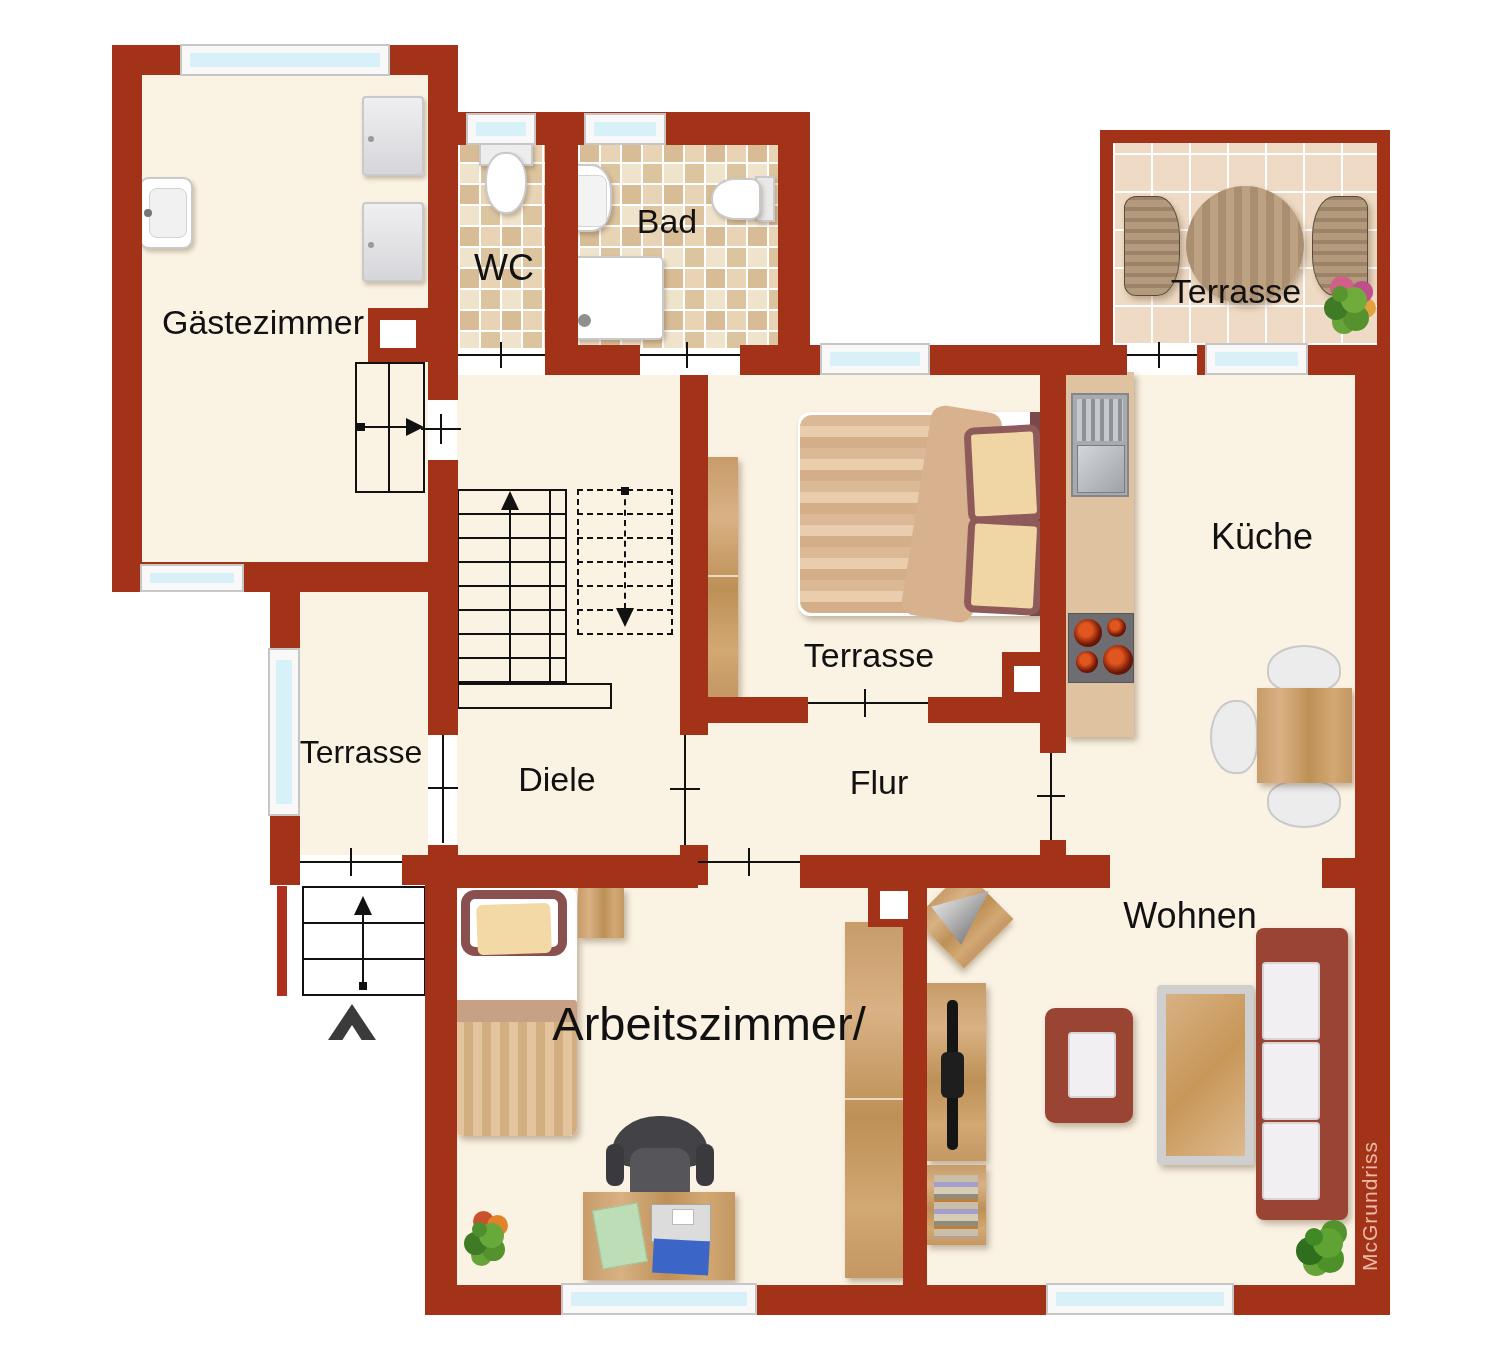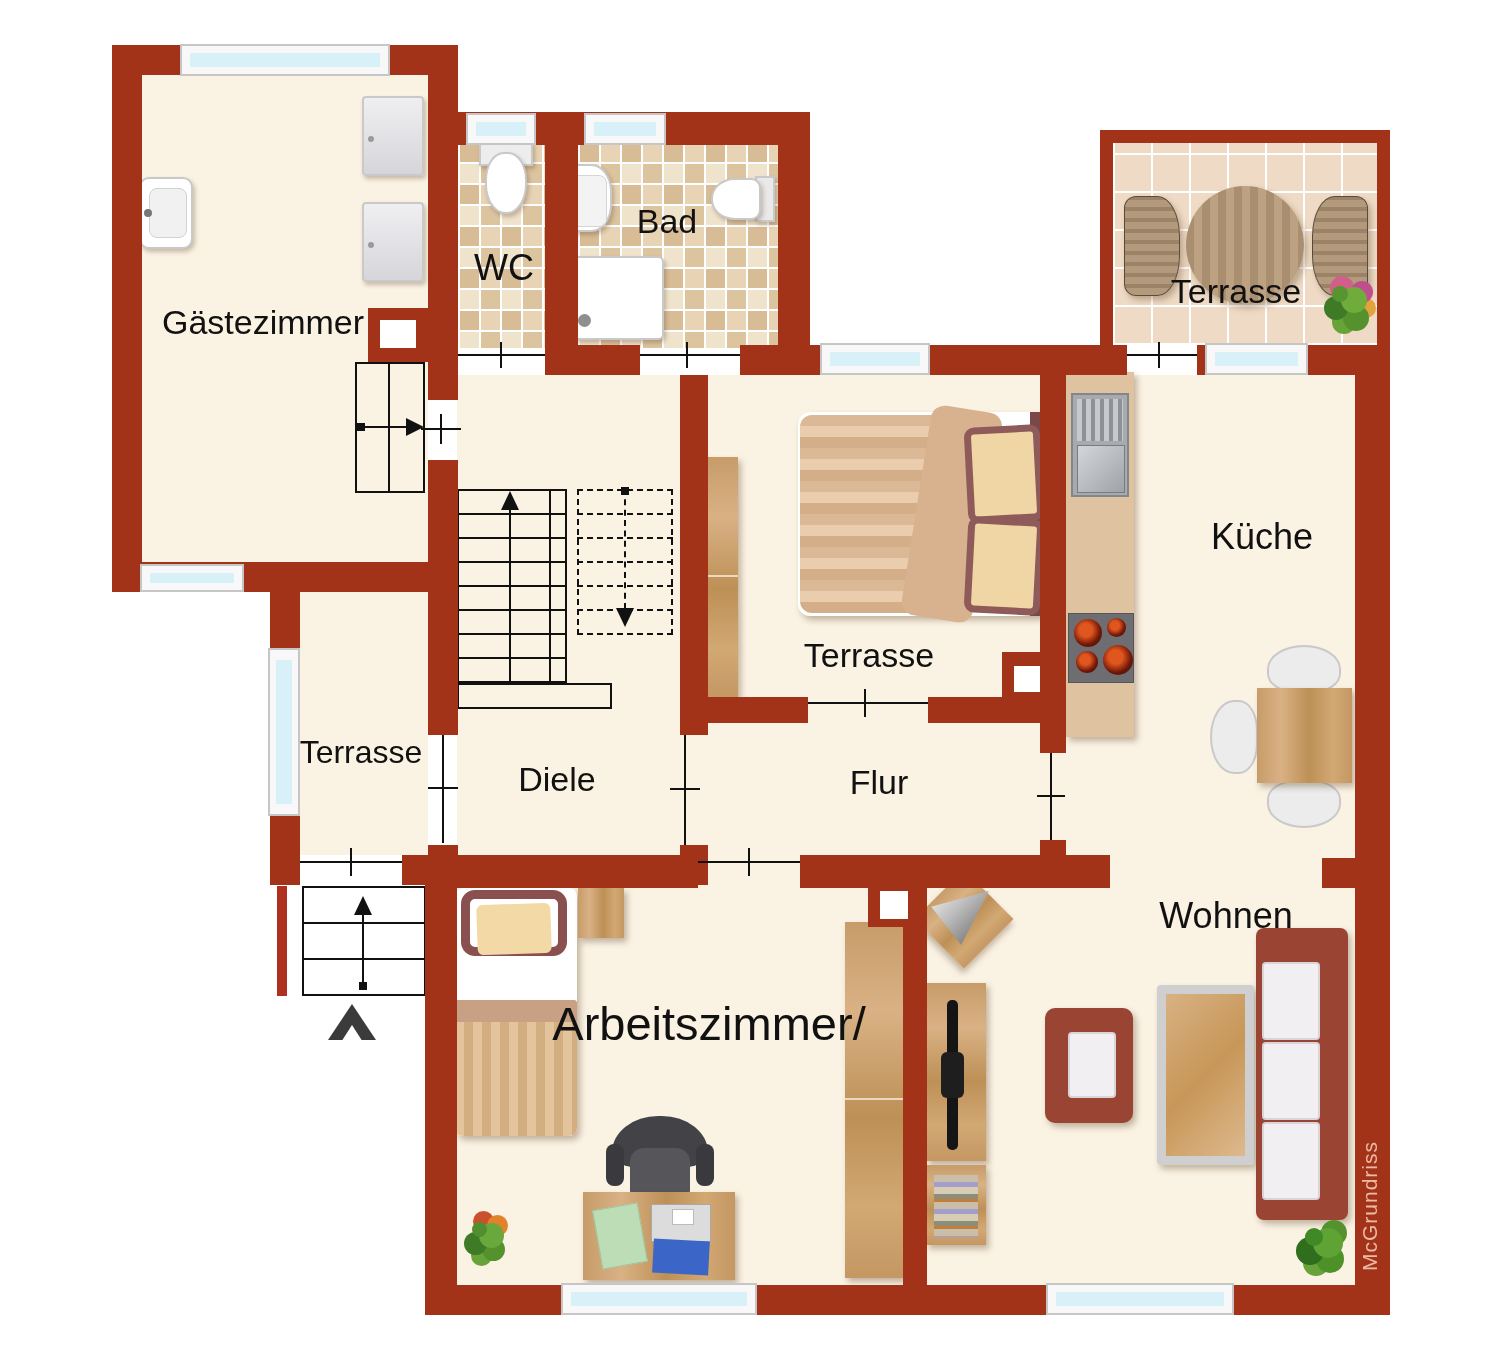--- a/index.html
+++ b/index.html
@@ -322,17 +322,17 @@
   <div class="label" style="left:263px;top:322px;">Gästezimmer</div>
   <div class="label" style="left:504px;top:268px;font-size:36px;">WC</div>
   <div class="label" style="left:667px;top:221px;">Bad</div>
   <div class="label" style="left:1236px;top:291px;">Terrasse</div>
   <div class="label" style="left:869px;top:655px;">Terrasse</div>
   <div class="label" style="left:1262px;top:537px;font-size:36px;">Küche</div>
   <div class="label" style="left:361px;top:752px;font-size:32px;">Terrasse</div>
   <div class="label" style="left:557px;top:779px;">Diele</div>
   <div class="label" style="left:879px;top:782px;">Flur</div>
   <div class="label" style="left:709px;top:1023px;font-size:47px;">Arbeitszimmer/</div>
-  <div class="label" style="left:1190px;top:916px;font-size:36px;margin-left:36px;">Wohnen</div>
+  <div class="label" style="left:1190px;top:916px;font-size:36px;">Wohnen</div>
 
   <div class="wm" style="left:1358px;top:1128px;width:30px;height:155px;text-align:center;">McGrundriss</div>
 
 </div>
 
 </body></html>

